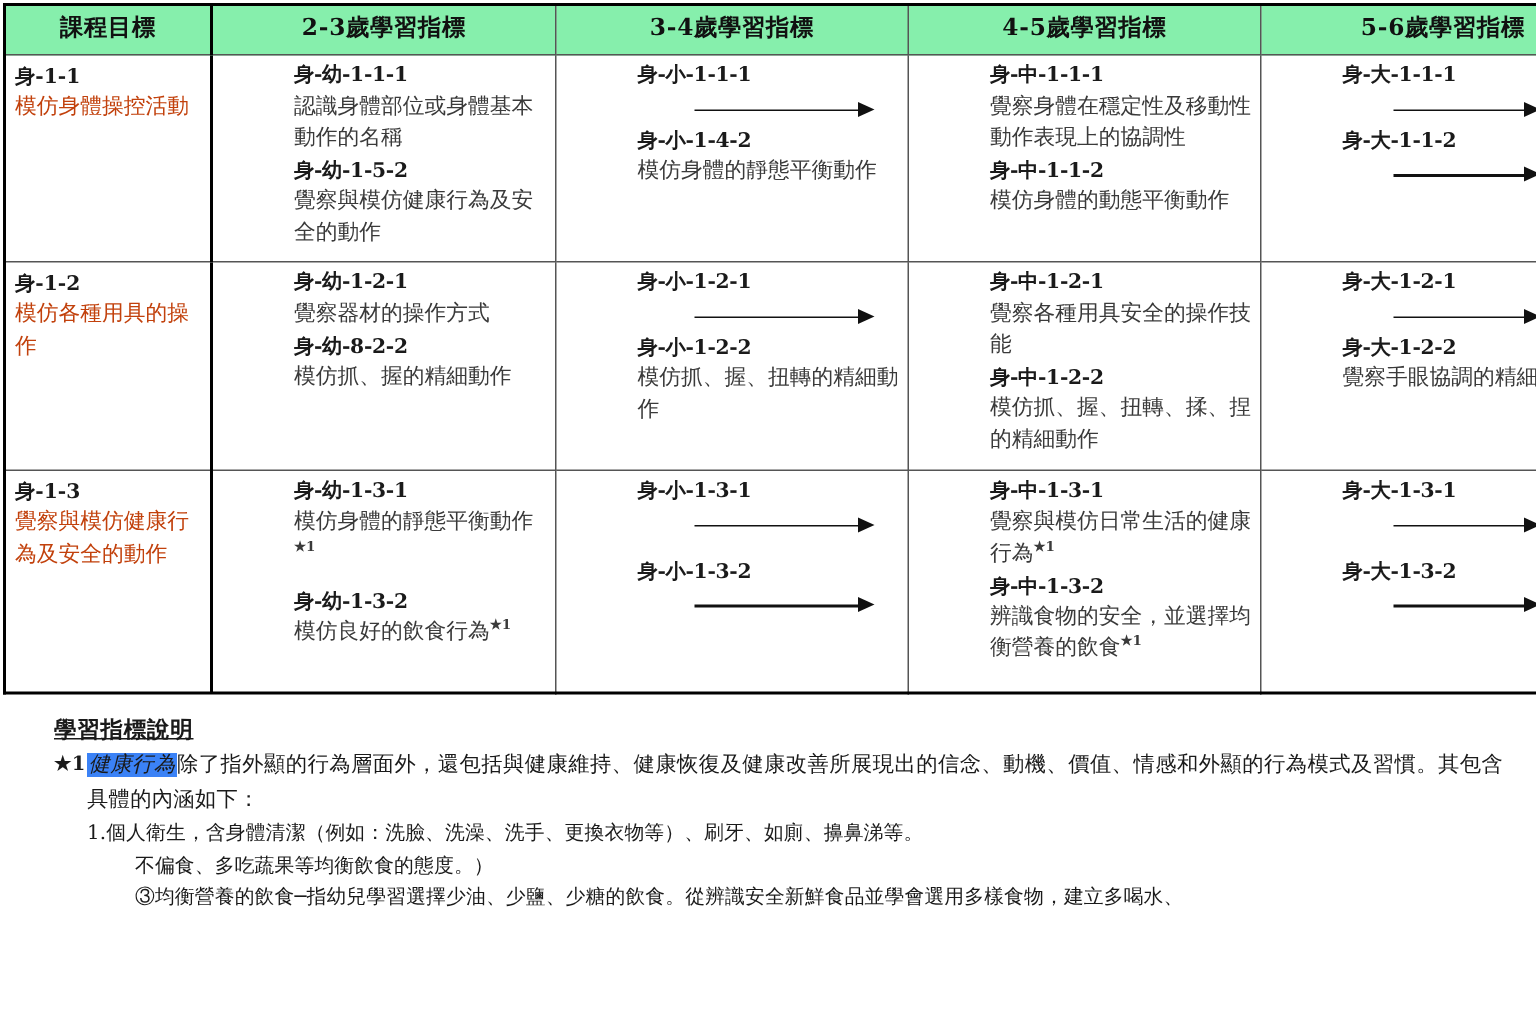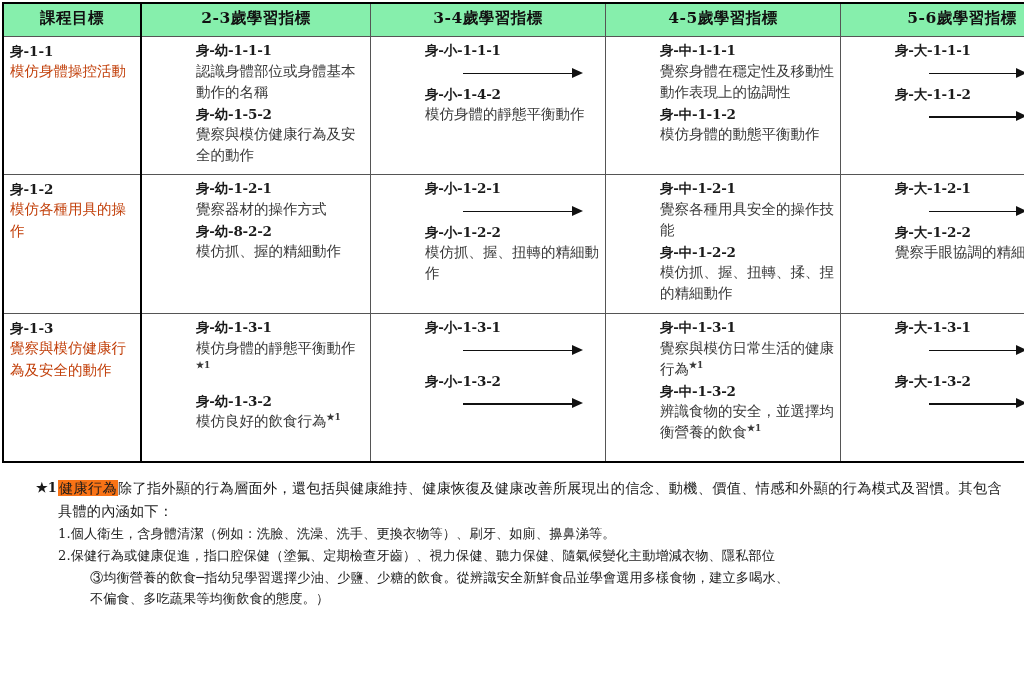--- a/index.html
+++ b/index.html
@@ -144,22 +144,23 @@
     text-align: justify;
   }
   .note-marker {
     position: absolute;
     left: 0;
     top: 0;
     font-weight: bold;
     font-size: 13px;
   }
   .hl {
-    background: #f97316;
+    background: #3b82f6;
     padding: 0 1px;
+    font-style: italic;
   }
   .sub-list {
     margin: 1px 0 0 0;
     padding-left: 22px;
     list-style: none;
     font-size: 13.2px;
     line-height: 1.58;
     letter-spacing: 0.1px;
   }
   .sub-list li {
@@ -360,26 +361,27 @@
                 <span class="head"></span>
               </span>
           </div>
         </td>
       </tr>
 
     </tbody>
   </table>
 
   <div class="notes">
+    <div class="notes-title">學習指標說明</div>
 
     <div class="note-para">
       <span class="note-marker">★1</span><span class="hl">健康行為</span><span>除了指外顯的行為層面外，還包括與健康維持、健康恢復及健康改善所展現出的信念、動機、價值、情感和外顯的行為模式及習慣。其包含具體的內涵如下：</span>
     </div>
 
     <ul class="sub-list">
       <li><span>1.個人衛生，含身體清潔（例如：洗臉、洗澡、洗手、更換衣物等）、刷牙、如廁、擤鼻涕等。</span></li>
-      <li><span>2.保健行為或健康促進，指口腔保健（塗氟、定期檢查牙齒）、視力保健、聽力保健、隨氣候變化主動增減衣物、隱私部位</span></li>
-      <li><span class="cont">③均衡營養的飲食─指幼兒學習選擇少油、少鹽、少糖的飲食。從辨識安全新鮮食品並學會選用多樣食物，建立多喝水、</span><span class="cont">不偏食、多吃蔬果等均衡飲食的態度。）</span></li>
+      <li></li>
+      <li><span class="cont">不偏食、多吃蔬果等均衡飲食的態度。）</span><span class="cont">③均衡營養的飲食─指幼兒學習選擇少油、少鹽、少糖的飲食。從辨識安全新鮮食品並學會選用多樣食物，建立多喝水、</span></li>
       <li></li>
     </ul>
   </div>
 
 </div>
 
 </body></html>

